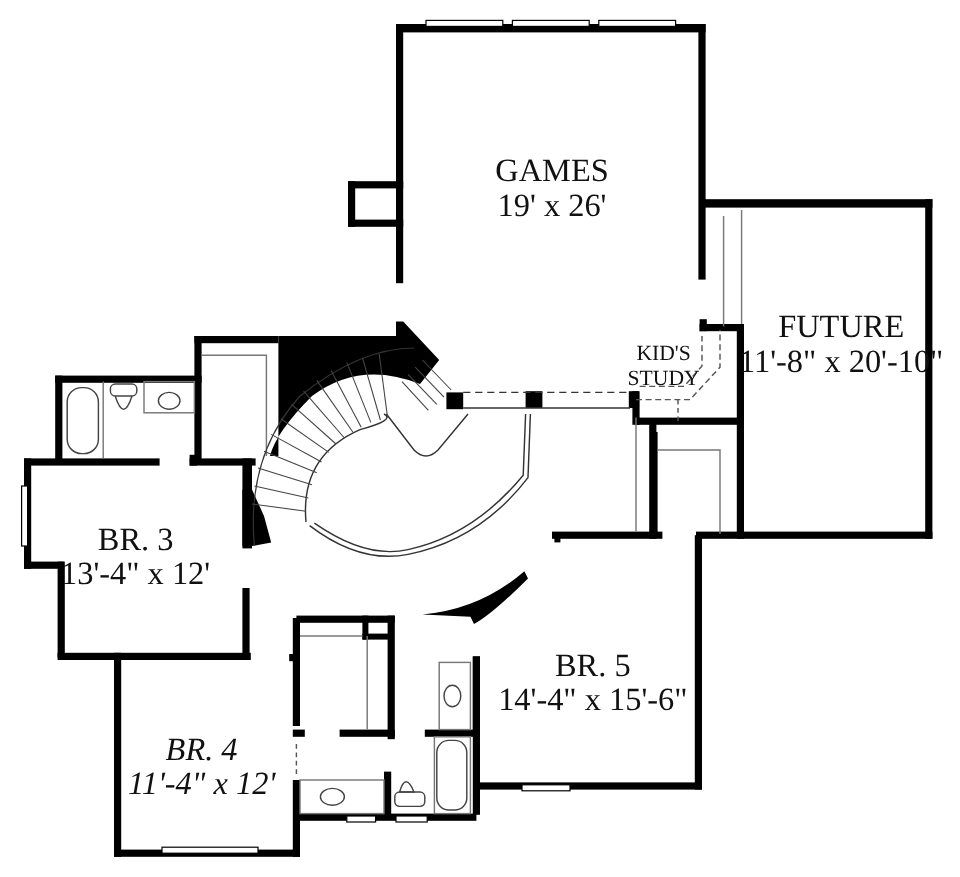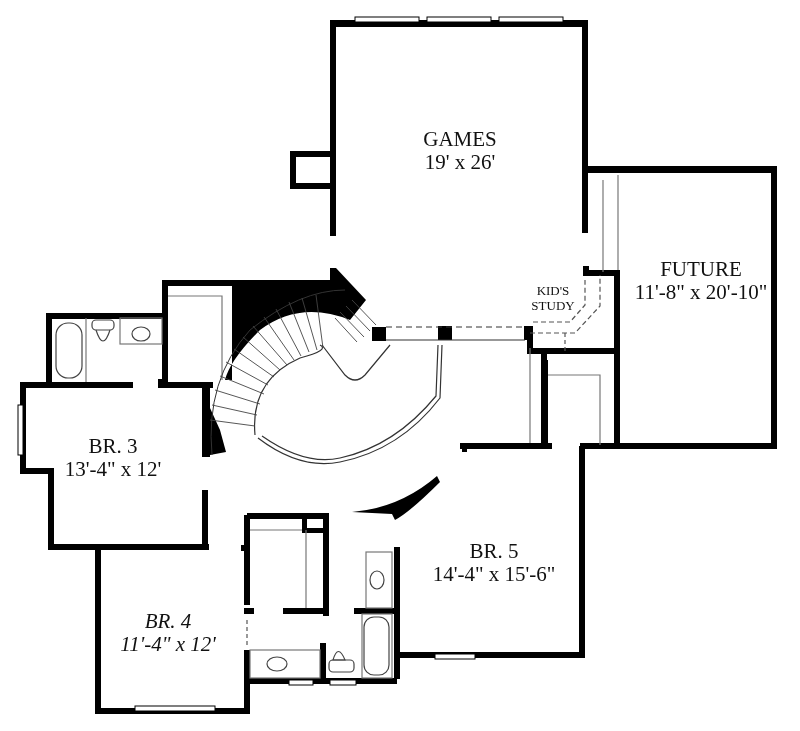--- a/index.html
+++ b/index.html
@@ -1,20 +1,20 @@
 <!DOCTYPE html>
 <html><head>
 <meta charset="utf-8">
 <style>
   html, body { margin: 0; padding: 0; background: #ffffff; }
   body { width: 800px; height: 731px; overflow: hidden; position: relative; }
   #plan { position: absolute; left: 0; top: 0; width: 800px; height: 731px; }
   .label { position: absolute; font-family: "Liberation Serif", "DejaVu Serif", serif; color: #111111; text-align: center; line-height: 1.08; white-space: nowrap; transform: translateX(-50%); }
-  .lg { font-size: 21px; }
-  .sm { font-size: 13px; line-height: 1.15; }
+  .lg { font-size: 27px; }
+  .sm { font-size: 18px; line-height: 1.15; }
 </style>
 </head>
 <body>
 
 <svg id="plan" viewBox="0 0 800 731" xmlns="http://www.w3.org/2000/svg">
   <g fill="#000">
 
     <rect x="330" y="20" width="258" height="7"></rect>
     <rect x="330" y="20" width="6" height="216"></rect>
     <rect x="582" y="20" width="6" height="213"></rect>

